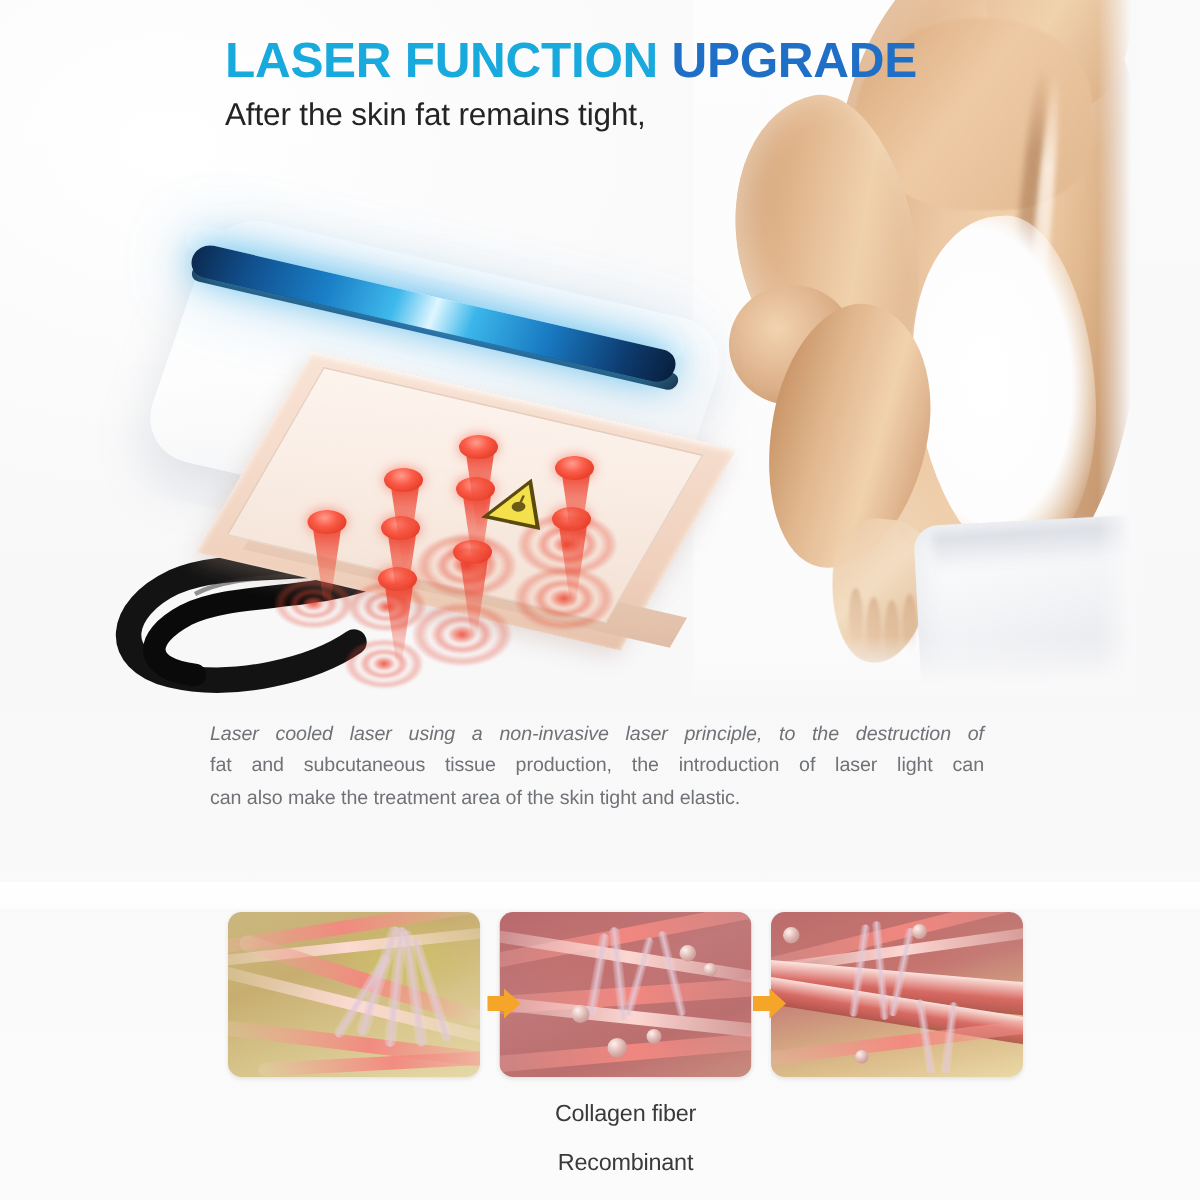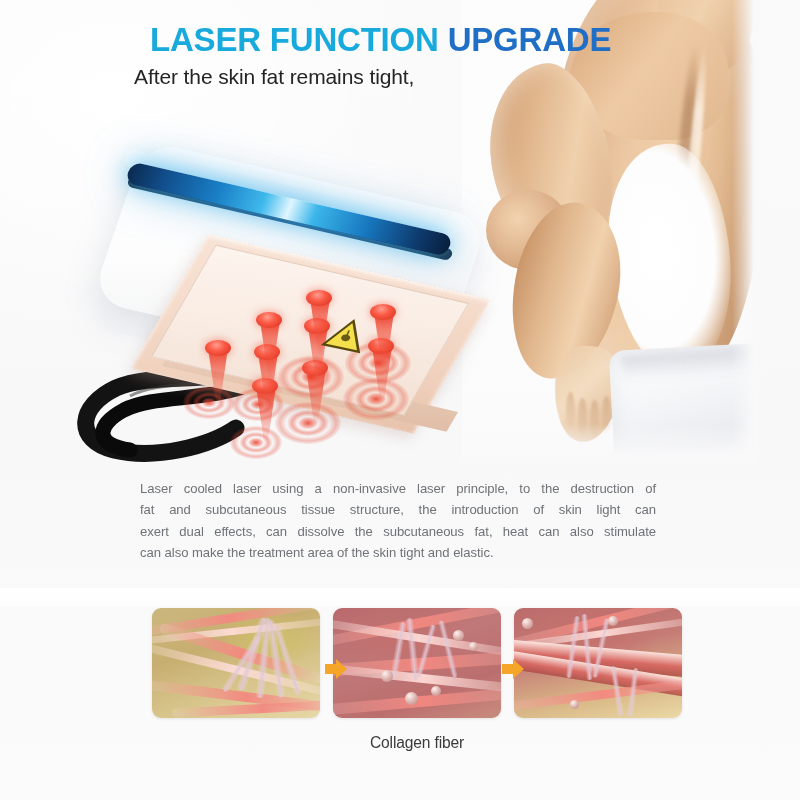--- a/index.html
+++ b/index.html
@@ -35,21 +35,21 @@
     font-weight: bold;
     letter-spacing: -0.2px;
     line-height: 1.08;
     white-space: nowrap;
   }
   .headline .t1 { color: #18a9dd; }
   .headline .t2 { color: #1f6fc6; }
 
   .subhead {
     position: absolute;
-    left: 134px; top: 62px;
+    left: 150px; top: 62px;
     width: 420px;
     font-size: 21px;
     color: #242424;
     line-height: 1.42;
     letter-spacing: -0.1px;
   }
   .subhead div { white-space: nowrap; }
 
   
   .model {
@@ -510,23 +510,22 @@
     <div class="ldot" style="position:absolute;left:370px;top:304px;"></div>
   </div>
 
   <svg class="laser-warn" viewBox="0 0 40 34">
     <path d="M20 2 L38 31 L2 31 Z" fill="#f4e04a" stroke="#5a4a0e" stroke-width="2.4"></path>
     <ellipse cx="20" cy="20" rx="4.4" ry="3.4" fill="#6a5a18"></ellipse>
     <path d="M20 12 L20 17" stroke="#6a5a18" stroke-width="1.6"></path>
   </svg>
 
   <div class="para">
-    <div style="text-align:justify;text-align-last:justify;">Laser cooled laser using a non-invasive laser principle, to the destruction of</div>
-    <div style="text-align:justify;text-align-last:justify;">fat and subcutaneous tissue structure, the introduction of skin light can</div>
-    <div style="text-align:justify;text-align-last:justify;">exert dual effects, can dissolve the subcutaneous fat, heat can also stimulate</div>
+    <div style="text-align:justify;text-align-last:justify;font-style:italic;">Laser cooled laser using a non-invasive laser principle, to the destruction of</div>
+    <div style="text-align:justify;text-align-last:justify;">fat and subcutaneous tissue production, the introduction of laser light can</div>
     <div class="last">can also make the treatment area of the skin tight and elastic.</div>
   </div>
 
   <div class="band"></div>
 
   <div class="panels">
 
     <div class="micro m1">
       <div class="base"></div>
       <div class="fiber rose" style="left:-14px;top:6px;width:180px;height:9px;transform:rotate(-9deg);"></div>
@@ -582,15 +581,18 @@
     <path d="M2 8 L13 8 L13 3 L24 13 L13 23 L13 18 L2 18 Z" fill="#f5a528"></path>
   </svg>
   <svg class="arrow a2" viewBox="0 0 26 26">
     <path d="M2 8 L13 8 L13 3 L24 13 L13 23 L13 18 L2 18 Z" fill="#f5a528"></path>
   </svg>
 
   <div class="captions">
     <div class="caption">
       <div>Collagen fiber</div>
     </div>
+    <div class="caption">
+      <div>Recombinant</div>
+    </div>
   </div>
 
 </div>
 
 </body></html>

